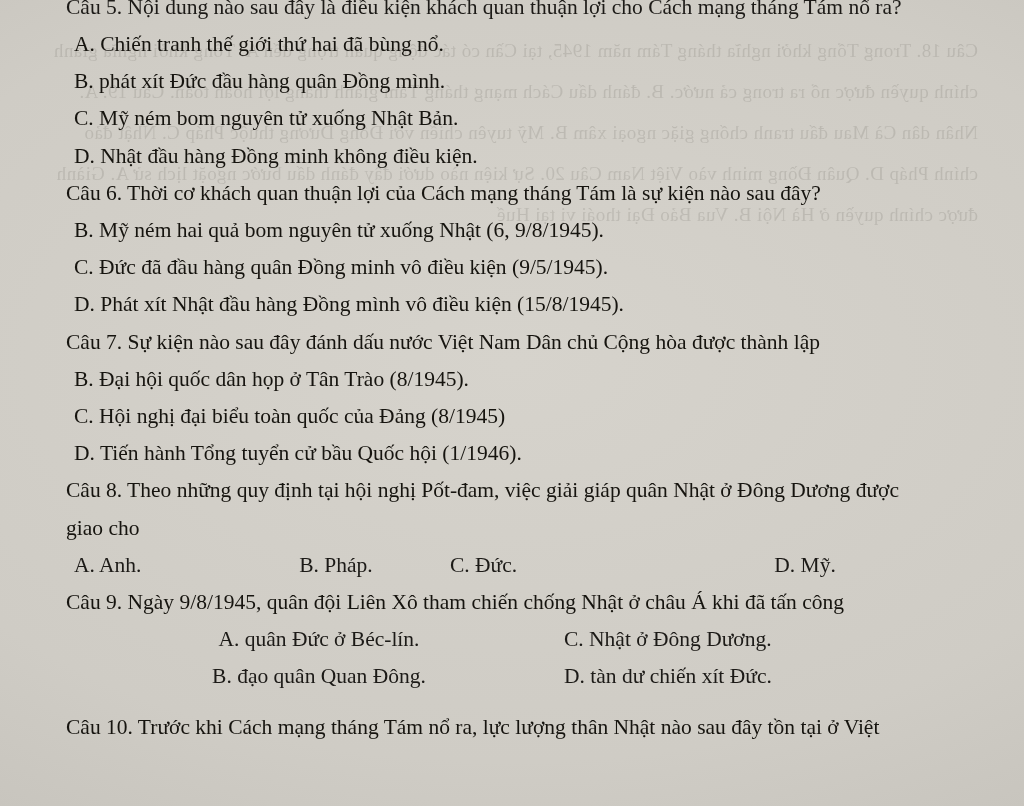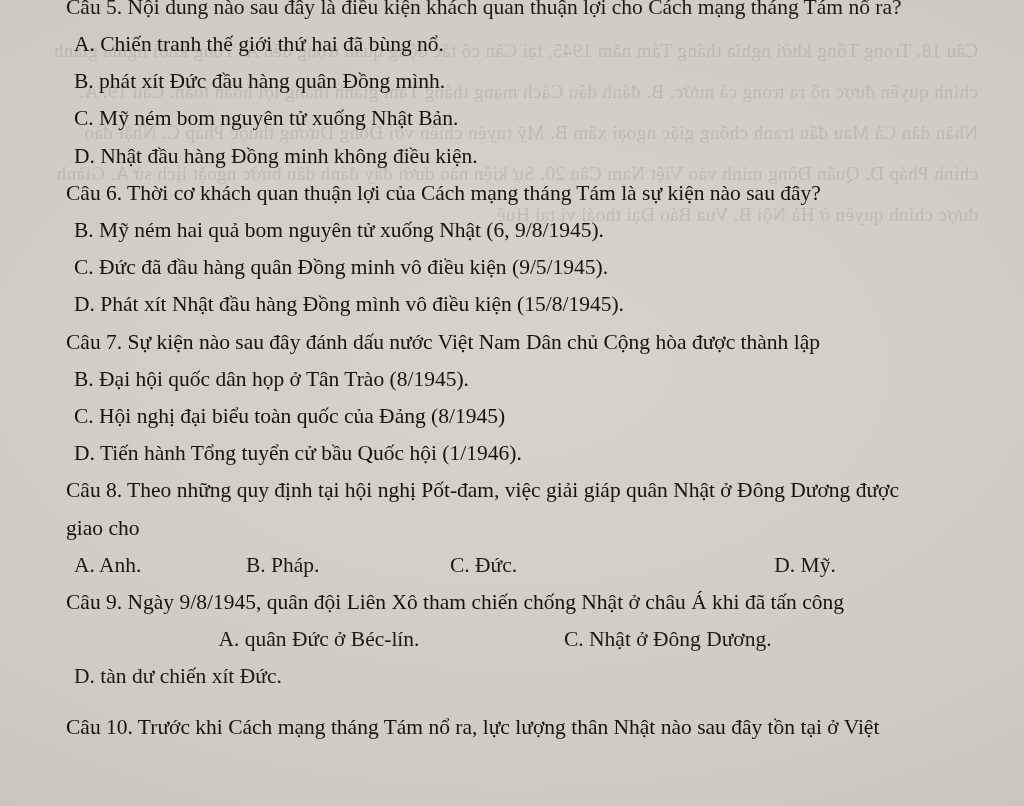--- a/index.html
+++ b/index.html
@@ -71,21 +71,21 @@
     top: -11px;
     left: 0;
     white-space: nowrap;
   }
   .cols2 {
     display: flex;
     padding-left: 8px;
     gap: 24px;
   }
   .cols2 > .c1 { width: 148px; flex: 0 0 148px; }
-  .cols2 > .c2 { width: 180px; flex: 0 0 180px; }
+  .cols2 > .c2 { width: 180px; flex: 0 0 180px; text-align: center; }
   .cols2 > .c3 { width: 168px; flex: 0 0 168px; }
   .cols2 > .c4 { flex: 1 1 auto; text-align: center; }
   .cols-half {
     display: flex;
     padding-left: 8px;
   }
   .cols-half > .h1 { width: 490px; flex: 0 0 490px; text-align: center; }
   .cols-half > .h2 { flex: 1 1 auto; }
   .gap-md { height: 13px; }
 </style>
@@ -125,20 +125,21 @@
       <span class="c3">C. Đức.</span>
       <span class="c4">D. Mỹ.</span>
     </div>
 
     <p class="qline q-stem">Câu 9. Ngày 9/8/1945, quân đội Liên Xô tham chiến chống Nhật ở châu Á khi đã tấn công</p>
     <div class="cols-half">
       <span class="h1">A. quân Đức ở Béc-lín.</span>
       <span class="h2">C. Nhật ở Đông Dương.</span>
     </div>
     <div class="cols-half">
+      <span class="h1">B. đạo quân Quan Đông.</span>
       <span class="h2">D. tàn dư chiến xít Đức.</span>
     </div>
 
     <div class="gap-md"></div>
 
     <p class="qline">Câu 10. Trước khi Cách mạng tháng Tám nổ ra, lực lượng thân Nhật nào sau đây tồn tại ở Việt</p>
 
   </div>
 </div>
 

